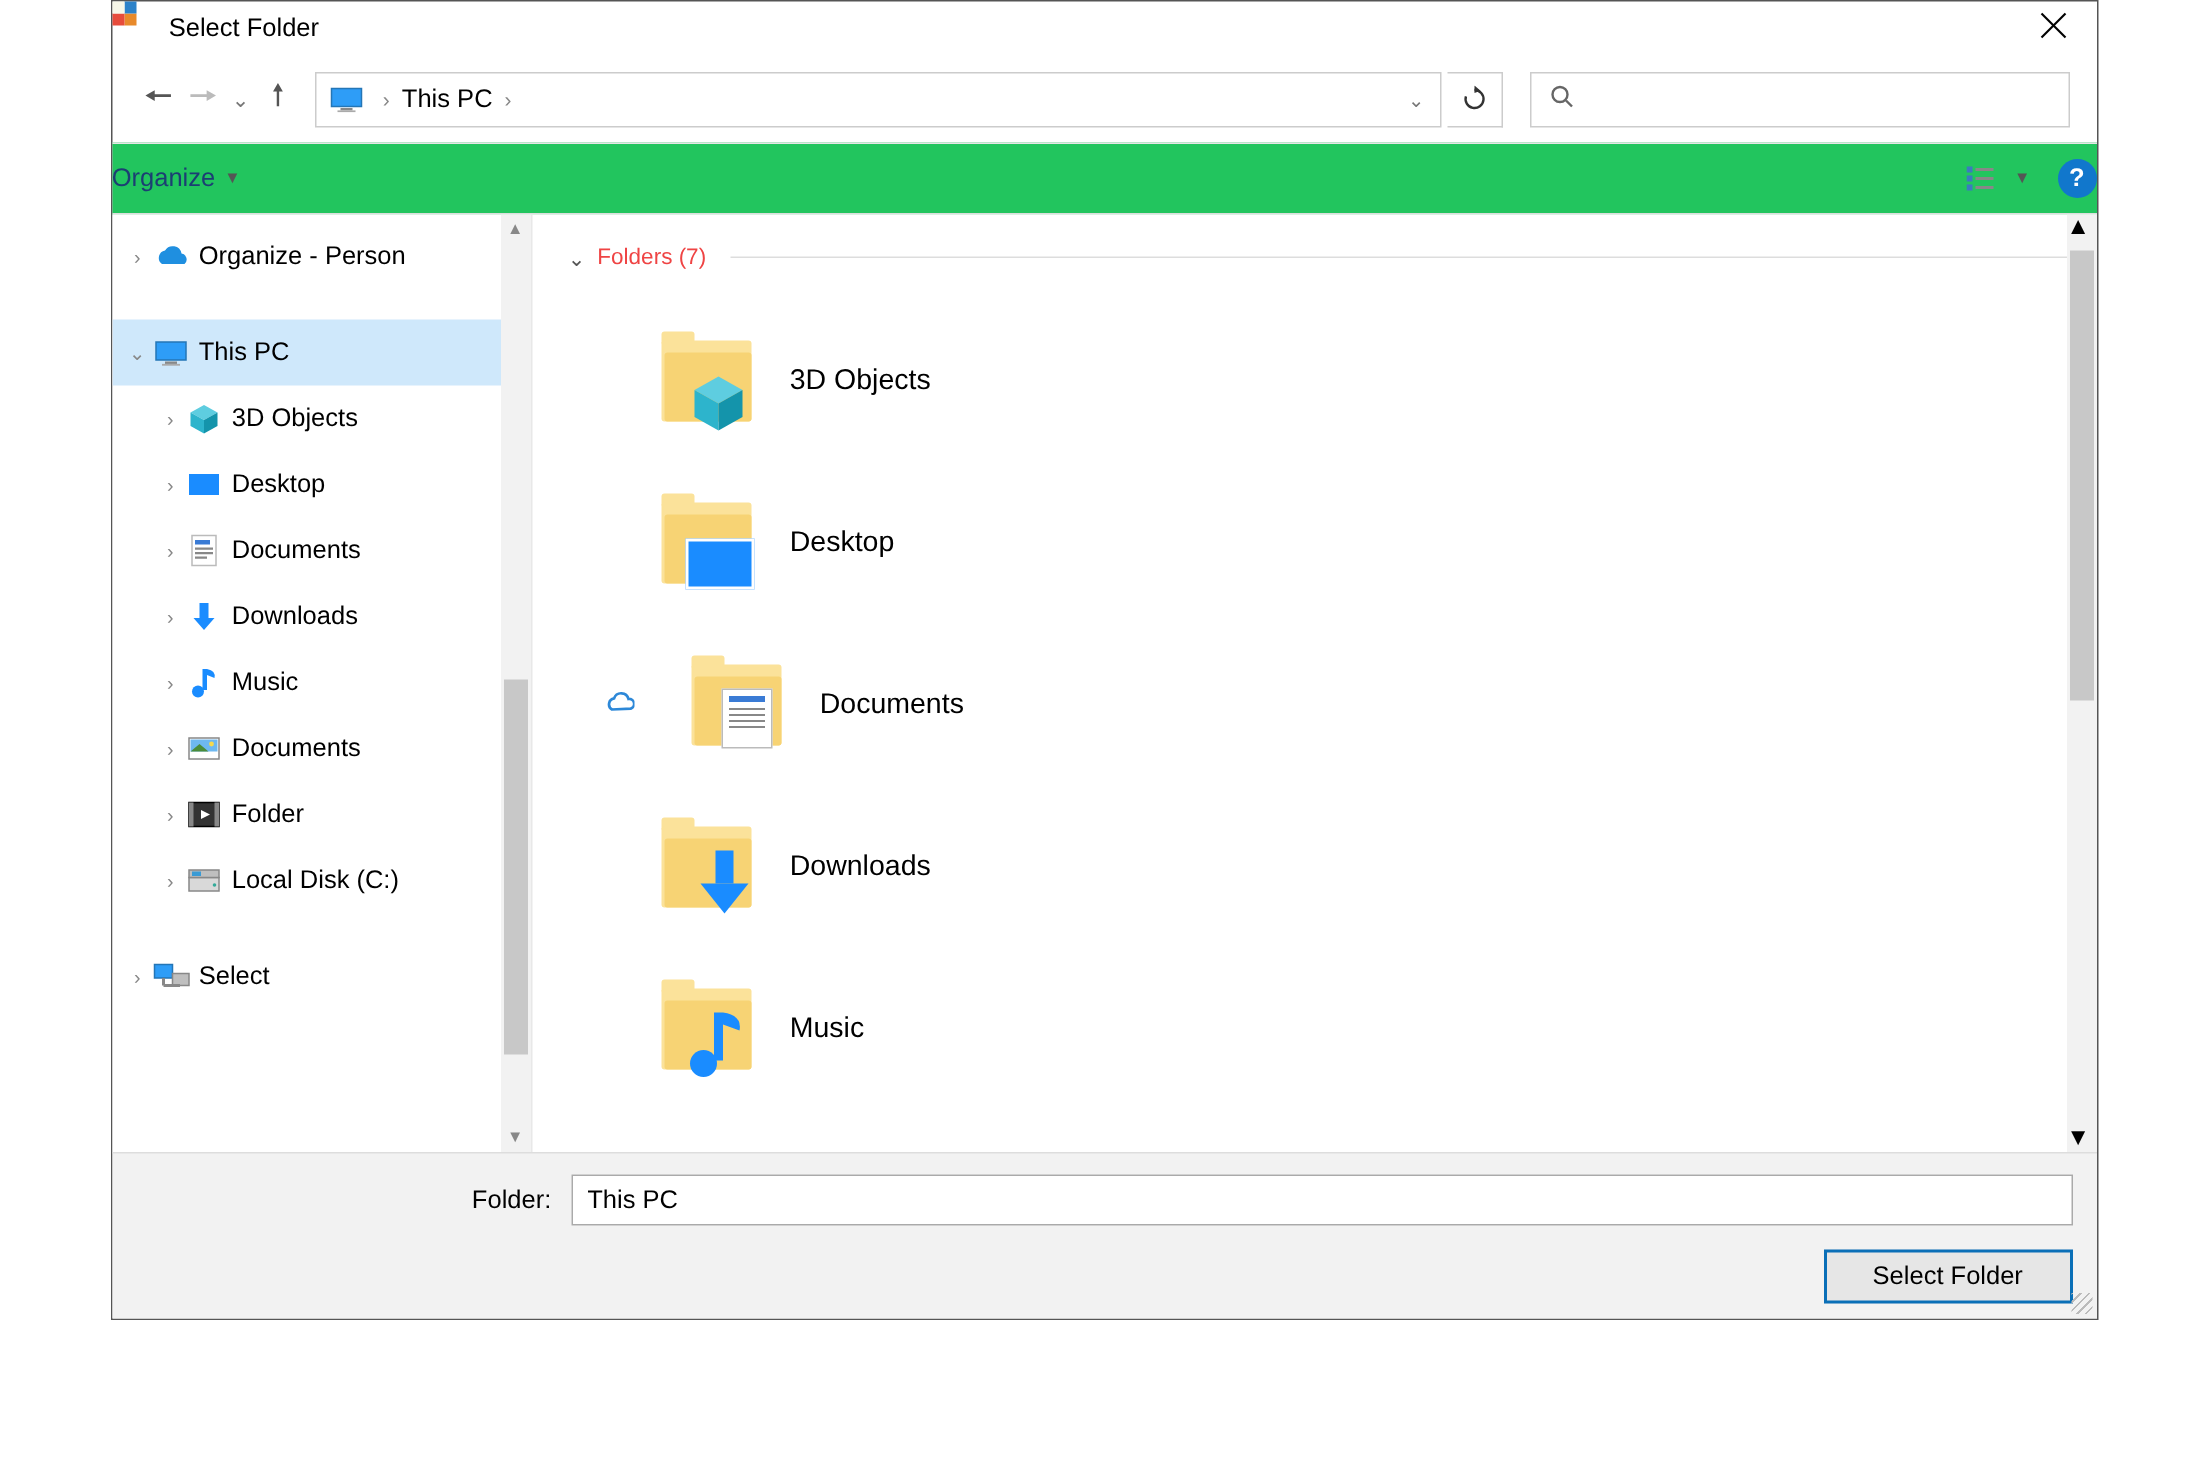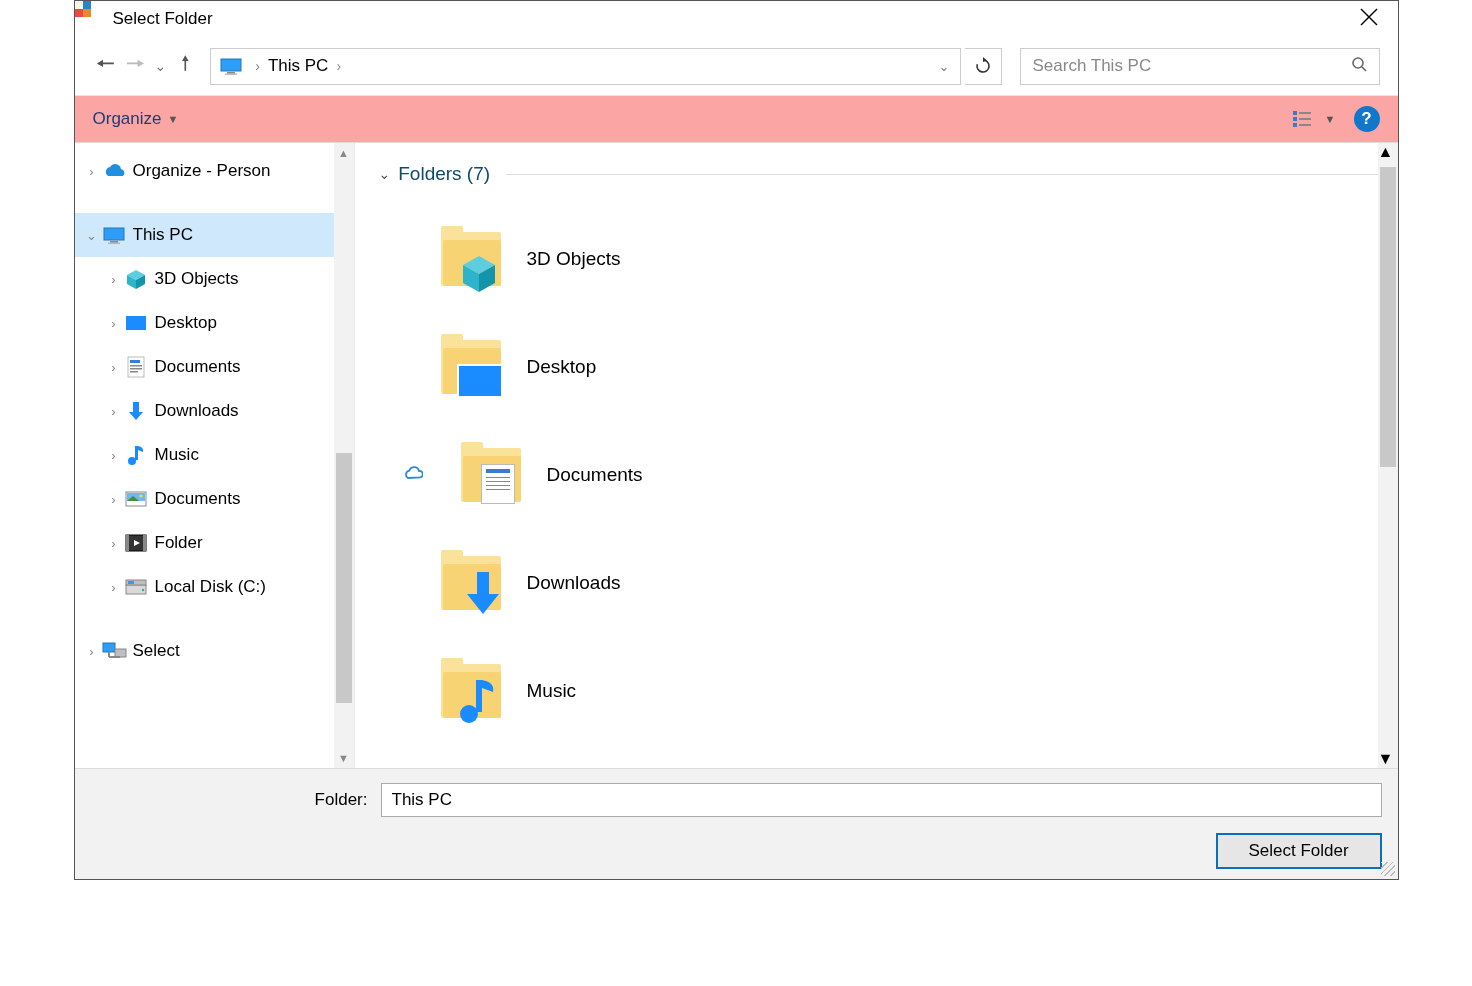--- a/index.html
+++ b/index.html
@@ -24,21 +24,21 @@
   .address-wrap { flex:1; display:flex; align-items:center; border:1px solid #ccc; height:37px; margin-left:8px; background:#fff;}
   .bc-icon { width:24px; height:18px; margin:0 6px 0 8px; display:inline-block; }
   .bc-sep{color:#888; font-size:14px; padding:0 6px;}
   .bc-item{font-size:17px; padding:0 2px;}
   .addr-dd{margin-left:auto; font-size:13px; color:#777; padding:0 10px;}
   .refresh-btn{ width:37px; height:37px; border:1px solid #ccc; border-left:none; display:flex; align-items:center; justify-content:center; font-size:18px; color:#333;}
   .search-box{ border:1px solid #ccc; height:37px; width:360px; margin-left:14px; display:flex; align-items:center; padding:0 12px; color:#777;}
   .search-box span.txt{flex:1; font-size:17px; color:#888;}
   .search-box .mag{font-size:16px; color:#666;}
   
-  .toolbar { background:#fca5a5; border-top:1px solid #e6e6e6; border-bottom:1px solid #ddd; display:flex; align-items:center; padding:8px 18px; height:48px;}
+  .toolbar { background:#22c55e; border-top:1px solid #e6e6e6; border-bottom:1px solid #ddd; display:flex; align-items:center; padding:8px 0; height:48px;}
   .organize-btn{ font-size:17px; color:#1c3e73; display:flex; align-items:center; gap:6px; cursor:pointer;}
   .organize-btn .dd-caret{font-size:11px; color:#555;}
   .toolbar-right{margin-left:auto; display:flex; align-items:center; gap:18px;}
   .view-btn{ display:flex; align-items:center; gap:10px; cursor:pointer;}
   .view-icon svg{display:block;}
   .help-btn{ width:26px; height:26px; border-radius:50%; background:#1177cc; color:#fff; display:flex; align-items:center; justify-content:center; font-size:17px; font-weight:bold; cursor:pointer;}
   
   .body { flex:1; display:flex; min-height:0; background:#fff;}
   .nav-pane { width:280px; min-width:280px; display:flex; position:relative; border-right:1px solid #e8e8e8; overflow:hidden;}
   .nav-tree { flex:1; padding-top:6px; overflow:hidden;}
@@ -49,21 +49,21 @@
   .tree-item .ticon{width:26px; display:flex; justify-content:center; margin-right:6px;}
   .tree-item .tlabel{font-size:17px;}
   .tree-group-spacer{height:20px;}
   .vscrollbar{position:absolute; right:0; top:0; bottom:0; width:20px; background:#f2f2f2;}
   .vscrollbar .sbtn{height:20px; display:flex; align-items:center; justify-content:center; color:#888; font-size:11px;}
   .vscrollbar .thumb{position:absolute; left:2px; right:2px; top:310px; height:250px; background:#c8c8c8;}
   .content-pane{ flex:1; display:flex; position:relative; overflow:hidden;}
   .content-inner{ flex:1; padding:10px 16px 0 24px; overflow:hidden;}
   .group-header{display:flex; align-items:center; gap:8px; margin:10px 0 20px 0;}
   .group-header .chev{color:#555; font-size:14px;}
-  .group-header .gtitle{color:#0c4a6e; font-size:19px;}
+  .group-header .gtitle{color:#ef4444; font-size:15px;}
   .group-header .gline{flex:1; height:1px; background:#ddd; margin-left:8px;}
   .folder-row{display:flex; align-items:center; padding:8px 0 8px 58px; gap:20px; height:108px;}
   .folder-row .cloud{width:20px; margin-left:-34px; margin-right:14px; color:#2d88d8;}
   .folder-row .fic{width:70px; height:70px; position:relative;}
   .folder-base{position:absolute; left:4px; top:8px; width:60px; height:54px; background:#fbe29a; border-radius:2px;}
   .folder-tab{position:absolute; left:4px; top:2px; width:22px; height:8px; background:#fbe29a; border-radius:2px 2px 0 0;}
   .folder-front{position:absolute; left:6px; top:16px; width:58px; height:46px; background:#f7d374; border-radius:2px;}
   .overlay{position:absolute;}
   .overlay.cube{width:40px; height:40px; left:22px; top:30px;}
   .overlay.monitor{width:46px; height:34px; left:20px; top:32px; background:#1a8cff; border:2px solid #fff;}
@@ -122,21 +122,20 @@
       <span class="bc-sep">›</span>
       <span class="addr-dd">⌄</span>
     </div>
     <div class="refresh-btn">
       <svg width="18" height="18" viewBox="0 0 18 18">
           <path d="M9 3 a6 6 0 1 1 -5.7 4.2" fill="none" stroke="#333" stroke-width="1.6"></path>
           <polygon points="9,0 13,3.5 9,5" fill="#333"></polygon>
         </svg>
     </div>
     <div class="search-box">
-      <span class="txt">Search This PC</span>
       <span class="mag">
         <svg width="16" height="16" viewBox="0 0 16 16">
             <circle cx="7" cy="7" r="5" fill="none" stroke="#666" stroke-width="1.6"></circle>
             <line x1="11" y1="11" x2="15" y2="15" stroke="#666" stroke-width="1.6"></line>
           </svg>
       </span>
     </div>
   </div>
 
   <div class="toolbar">

